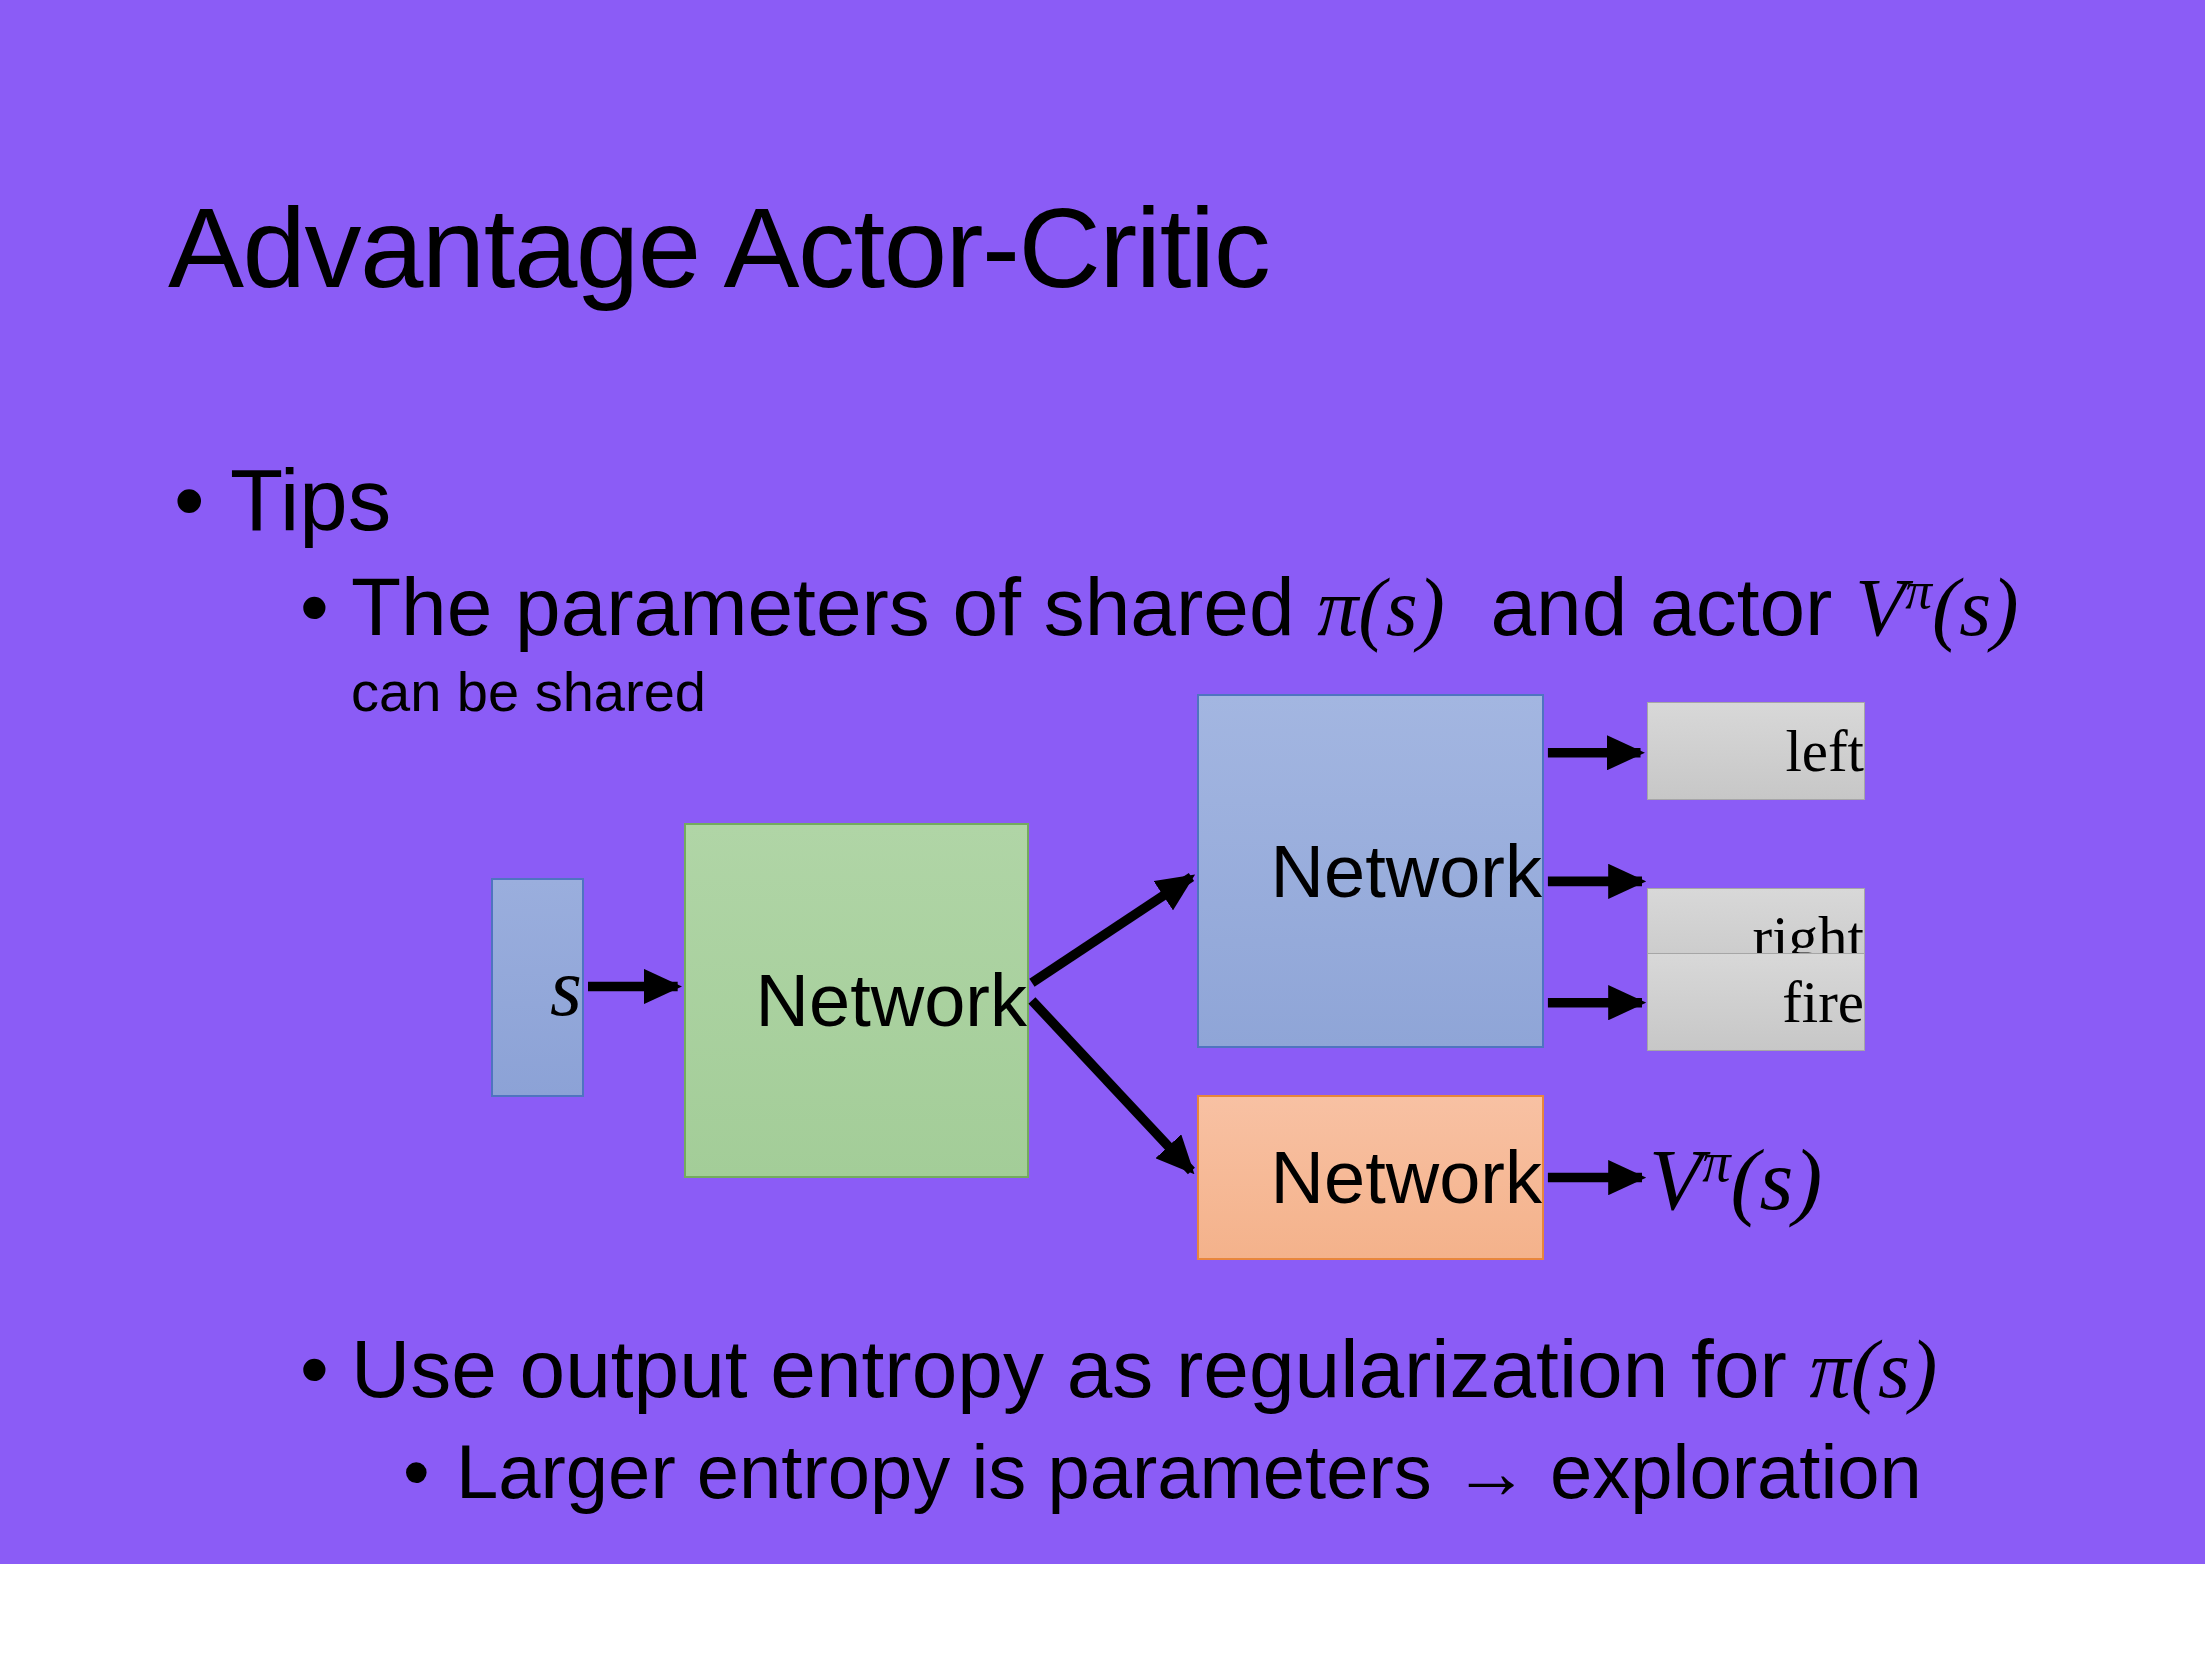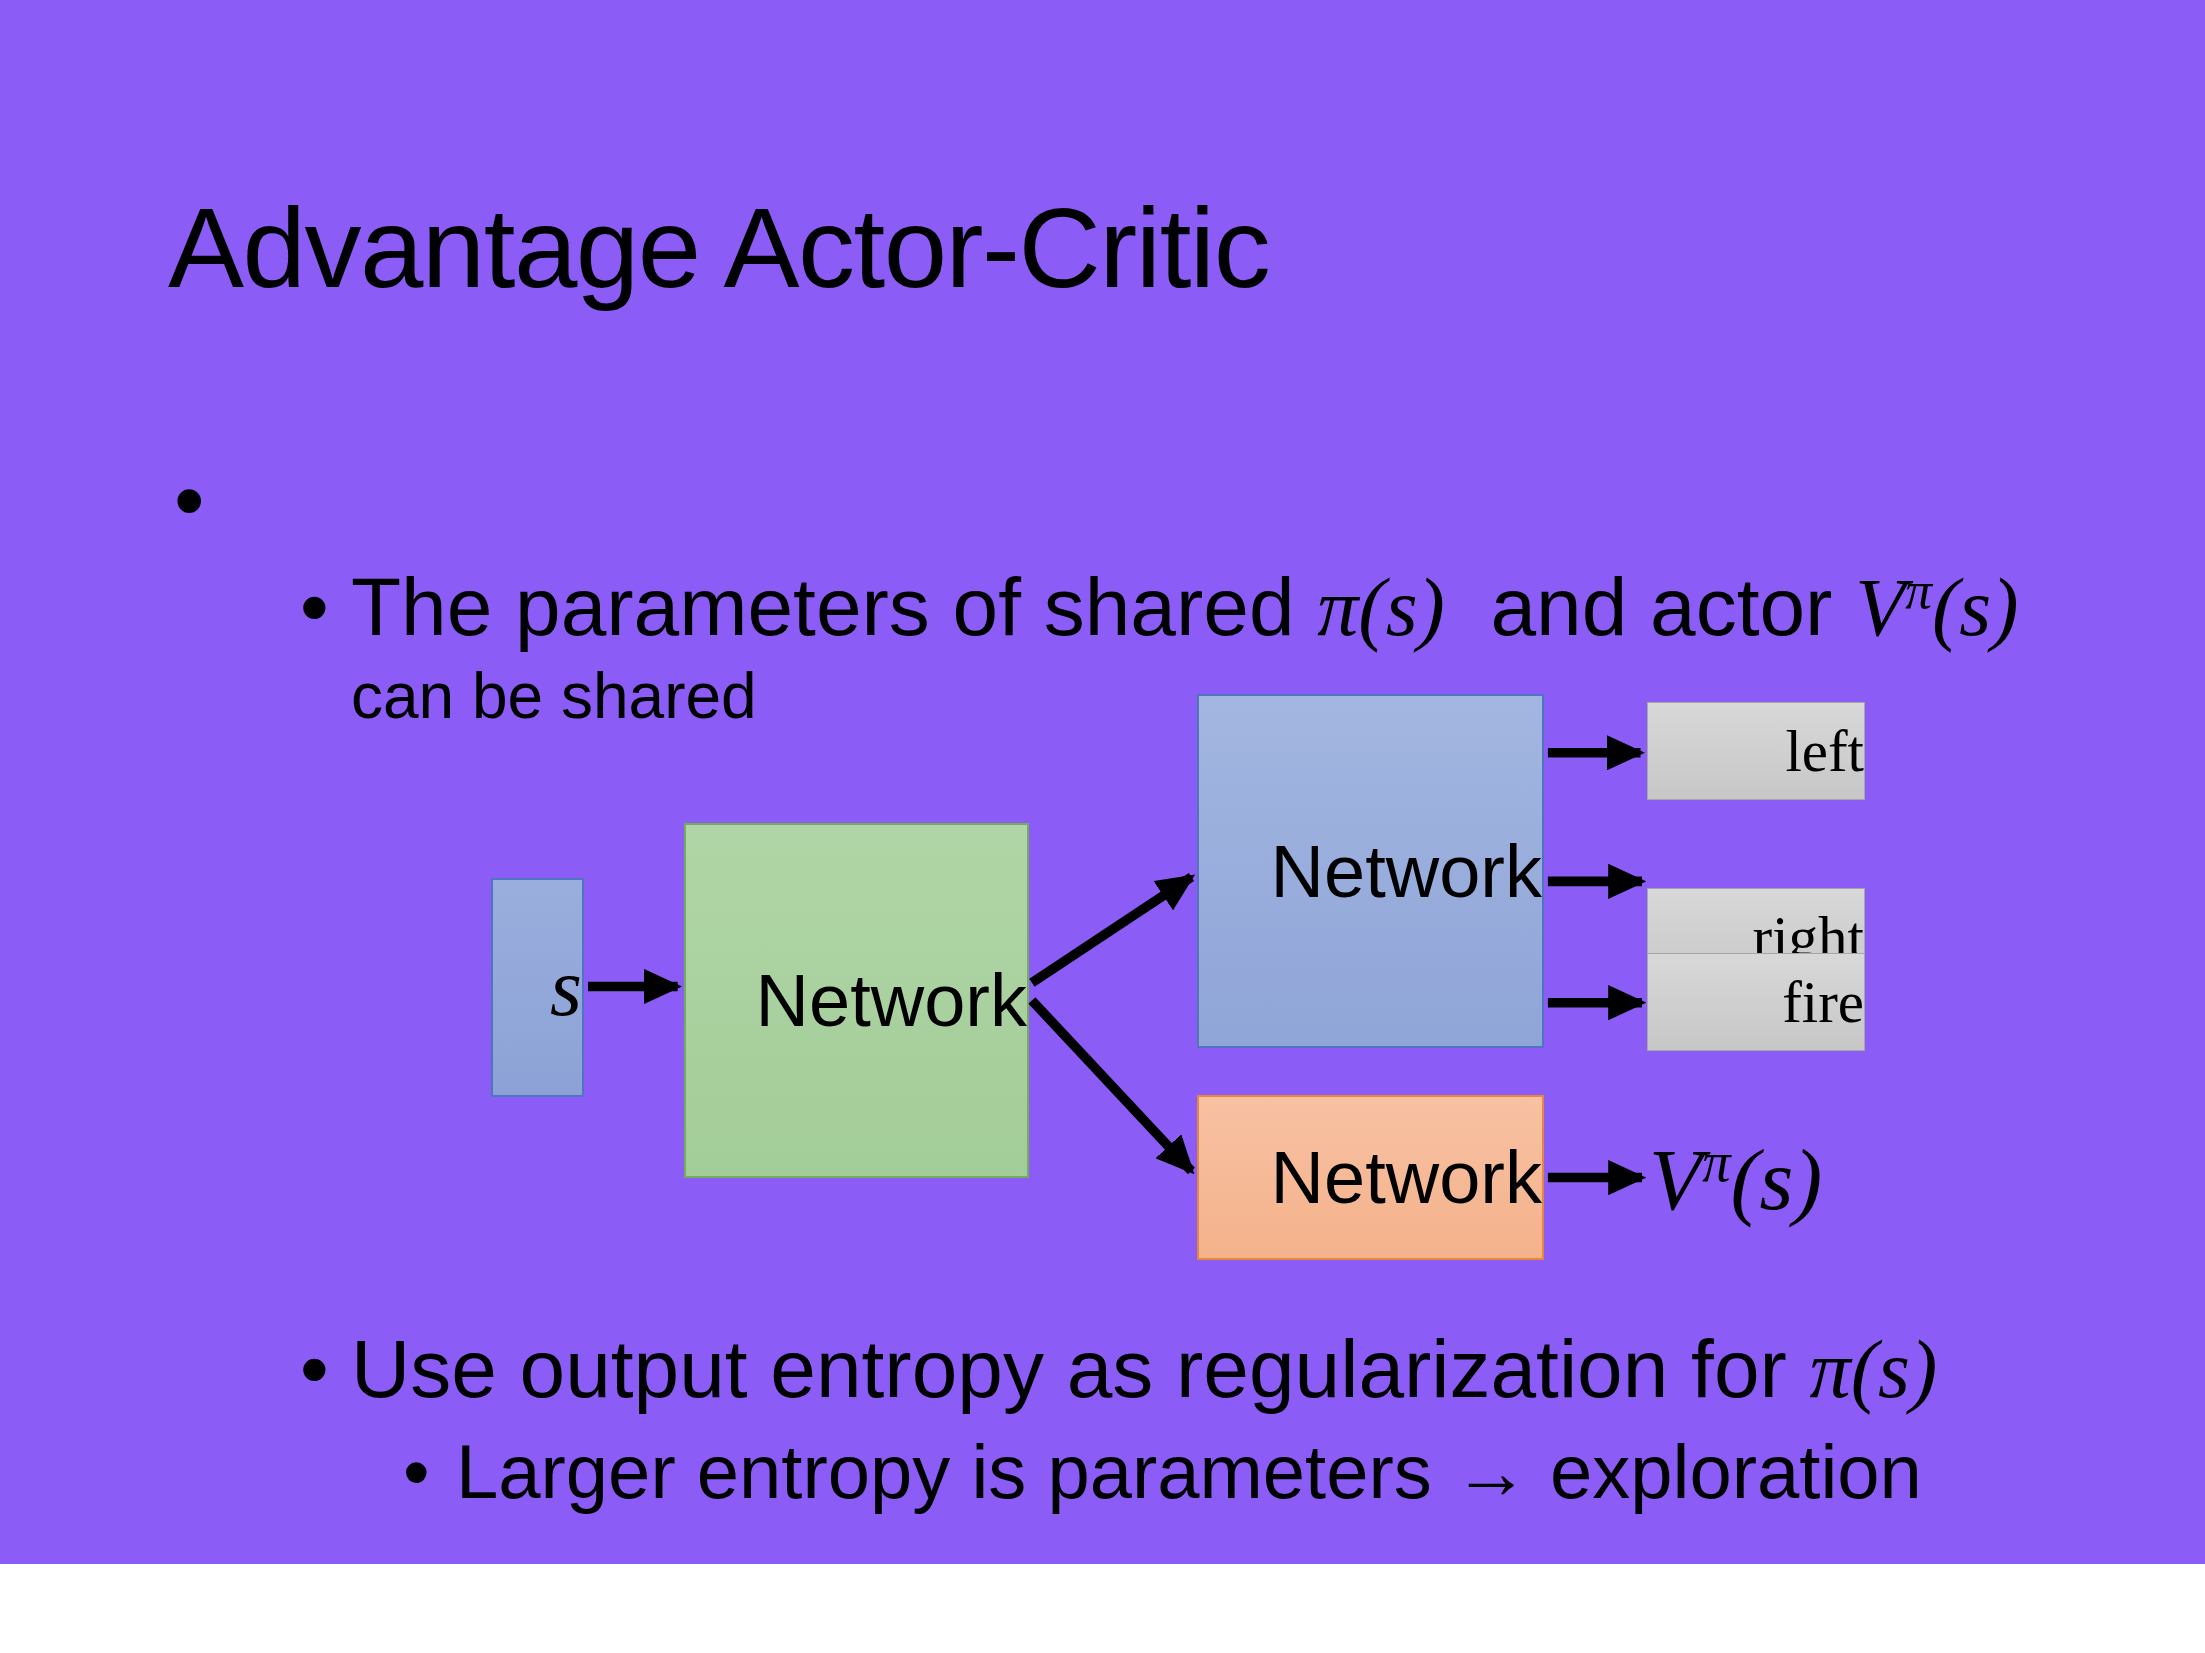--- a/index.html
+++ b/index.html
@@ -12,21 +12,21 @@
     position:absolute; left:168px; top:185px; margin:0;
     font-size:114px; font-weight:400; letter-spacing:-1.5px; line-height:1.1;
     white-space:pre;
   }
   .line { position:absolute; display:flex; align-items:flex-start; white-space:pre; line-height:1.15; }
   .bullet { display:inline-block; }
   .l1 { left:174px; top:450px; font-size:87px; }
   .l1 .bullet { width:56px; }
   .l2a { left:300px; top:560px; font-size:82px; }
   .l2a .bullet, .l3 .bullet { width:51px; }
-  .l2b { left:351px; top:660px; font-size:64px;text-align:center; }
+  .l2b { left:351px; top:660px; font-size:56px;text-align:center; }
   .l3 { left:300px; top:1322px; font-size:82px; }
   .l4 { left:403px; top:1428px; font-size:76px; }
   .l4 .bullet { width:53px; }
   .math { font-family:"Liberation Serif", serif; font-style:italic; }
   .mathsup { font-family:"Liberation Serif", serif; font-style:italic;
              font-size:0.65em; vertical-align:0.5em; }
   .box {
     position:absolute; box-sizing:border-box;
     display:flex; align-items:center; justify-content:flex-end;
   }
@@ -73,20 +73,21 @@
 </style>
 </head>
 <body>
 
 <div class="slide">
 
   <h1 class="title">Advantage Actor-Critic</h1>
 
   <div class="line l1">
     <span class="bullet">•</span>
+    <span>Tips</span>
   </div>
 
   <div class="line l2a">
     <span class="bullet">•</span>
     <span><span>The parameters of shared </span><span class="math">π(s)</span><span>  and actor </span><span class="math">V</span><span class="mathsup">π</span><span class="math">(s)</span></span>
   </div>
 
   <div class="line l2b">
     <span>can be shared</span>
   </div>

